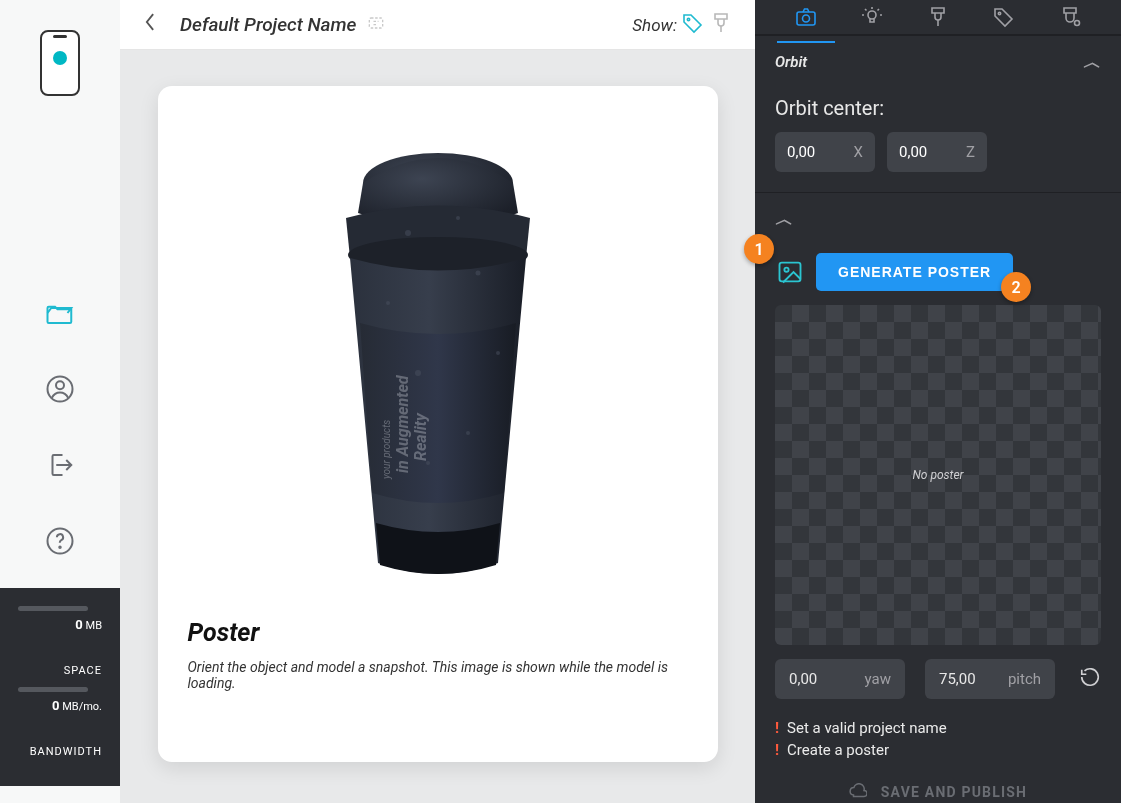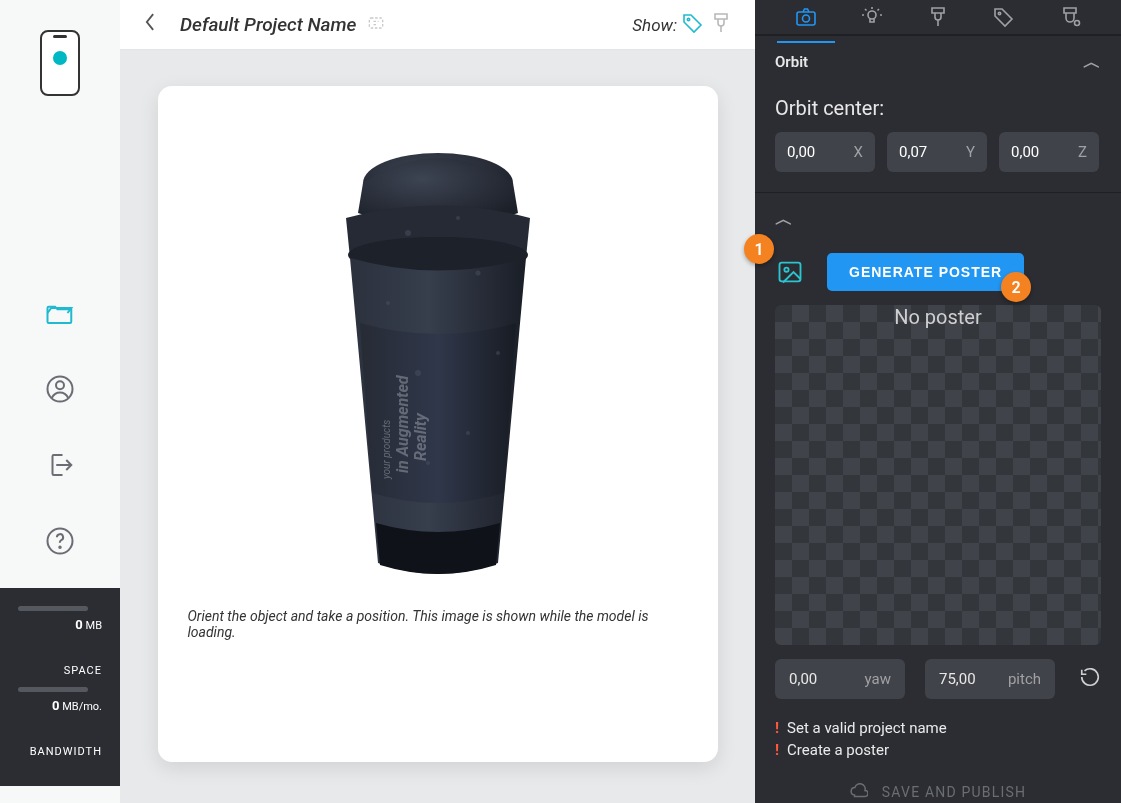--- a/index.html
+++ b/index.html
@@ -67,54 +67,55 @@
 
   
   .panel-right {
     width:366px; height:100%; background:#2b2d32; color:#e8e8e8; display:flex; flex-direction:column; position:relative;
   }
   .tabrow { height:50px; display:flex; align-items:center; justify-content:space-around; padding:0 18px; border-bottom:1px solid #1f2024;}
   .tabrow .tab { width:30px; height:30px; display:flex; align-items:center; justify-content:center; cursor:pointer; color:#a0a0a5;}
   .tabrow .tab.active { color:#2196f3; position:relative;}
   .tabrow .tab.active::after { content:""; position:absolute; bottom:-11px; left:-14px; right:-14px; height:2px; background:#2196f3; }
 
-  .section-head { display:flex; align-items:center; justify-content:space-between; padding:14px 20px; font-size:15px; font-weight:600;}
+  .section-head { display:flex; align-items:center; justify-content:space-between; padding:14px 20px; font-size:15px; font-weight:600;font-style:italic;}
   .section-head:not(:first-of-type){ border-top:1px solid #1f2024;}
   .section-body { padding:8px 20px 20px; }
 
   .field-label { font-size:20px; margin-bottom:12px; }
   .orbit-inputs { display:flex; gap:12px; }
   .orbit-input { position:relative; width:100px; height:40px; background:#404349; border-radius:6px; display:flex; align-items:center; padding:0 12px; font-size:15px; }
   .orbit-input span.axis { position:absolute; right:12px; color:#a0a0a5; }
   .orbit-input span.val { color:#fff; }
 
-  .gen-row { display:flex; align-items:center; gap:22px; margin-bottom:14px; }
+  .gen-row { display:flex; align-items:center; gap:11px; margin-bottom:14px; }
   .img-icon { width:30px; height:30px; color:#2bc5d1; display:flex; align-items:center; justify-content:center;}
   .gen-btn { background:#2196f3; color:#fff; border:none; border-radius:5px; padding:11px 22px; font-size:14px; font-weight:600; letter-spacing:1px; cursor:pointer;}
 
   .checker {
-    width:326px; height:340px; border-radius:6px; display:flex; align-items:flex-start; justify-content:center; color:#cfcfd2; font-size:20px;
+    width:326px; height:340px; border-radius:6px; display:flex; align-items:center; justify-content:center; color:#cfcfd2; font-size:12px;
     background-image:
       linear-gradient(45deg,#404349 25%,transparent 25%,transparent 75%,#404349 75%),
       linear-gradient(45deg,#404349 25%,transparent 25%,transparent 75%,#404349 75%);
     background-size:34px 34px;
     background-position:0 0,17px 17px;
     background-color:#33363b;
+    font-style:italic;
   }
 
   .yawpitch { display:flex; gap:20px; padding:4px 20px 10px; align-items:center; }
   .yp-input { width:130px; height:40px; background:#404349; border-radius:6px; display:flex; align-items:center; justify-content:space-between; padding:0 14px; font-size:15px;}
   .yp-input .lbl { color:#a0a0a5; }
   .refresh-ic { margin-left:auto; color:#cfcfd2; cursor:pointer;}
 
   .errlist { padding:10px 20px 8px; font-size:15px; }
   .erritem { display:flex; align-items:flex-start; gap:8px; margin-bottom:4px; color:#eaeaea;}
   .erritem .bang { color:#ff5a3d; font-weight:700;}
 
-  .savebar { display:flex; align-items:center; justify-content:center; gap:14px; color:#6a6d73; font-size:14px; font-weight:400; letter-spacing:1.2px; padding:12px 0 2px; }
+  .savebar { display:flex; align-items:center; justify-content:center; gap:14px; color:#6a6d73; font-size:14px; font-weight:700; letter-spacing:1.2px; padding:12px 0 2px; }
 
   
   .badge { position:absolute; width:30px; height:30px; border-radius:50%; background:#f58220; color:#fff; font-weight:600; font-size:16px; display:flex; align-items:center; justify-content:center; z-index:10; box-shadow:0 2px 4px rgba(0,0,0,0.3);}
   .badge1 { top:234px; left:744px; }
   .badge2 { top:272px; left:1001px; }
 
   .chev { font-size:18px; color:#a0a0a5; cursor:pointer; }
 </style>
 </head>
 <body>
@@ -240,21 +241,22 @@
               <circle cx="190" cy="95" r="2"></circle>
               <circle cx="210" cy="150" r="2.5"></circle>
             <circle cx="120" cy="180" r="2"></circle>
               <circle cx="230" cy="230" r="2"></circle>
               <circle cx="150" cy="250" r="3"></circle>
             <circle cx="200" cy="310" r="2"></circle>
               <circle cx="160" cy="340" r="2"></circle>
           </g>
         </svg>
       </div>
-      <p>Orient the object and take a position. This image is shown while the model is loading.</p>
+      <h2>Poster</h2>
+      <p>Orient the object and model a snapshot. This image is shown while the model is loading.</p>
     </div>
   </div>
 </div>
 
 <div class="panel-right">
   <div class="tabrow">
     <div class="tab active">
       <svg width="24" height="24" viewBox="0 0 24 24" fill="none" stroke="currentColor" stroke-width="1.6">
           <rect x="3" y="7" width="18" height="13" rx="2"></rect>
           <path d="M9 7l1.5-3h3L15 7"></path>
@@ -292,24 +294,20 @@
   <div class="section-head">
     <span>Orbit</span>
     <span class="chev">︿</span>
   </div>
   <div class="section-body">
     <div class="field-label">Orbit center:</div>
     <div class="orbit-inputs">
       <div class="orbit-input">
         <span class="val">0,00</span>
           <span class="axis">X</span>
-      </div>
-      <div class="orbit-input">
-        <span class="val">0,07</span>
-          <span class="axis">Y</span>
       </div>
       <div class="orbit-input">
         <span class="val">0,00</span>
           <span class="axis">Z</span>
       </div>
     </div>
   </div>
 
   <div class="section-head">
     <span class="chev">︿</span>

